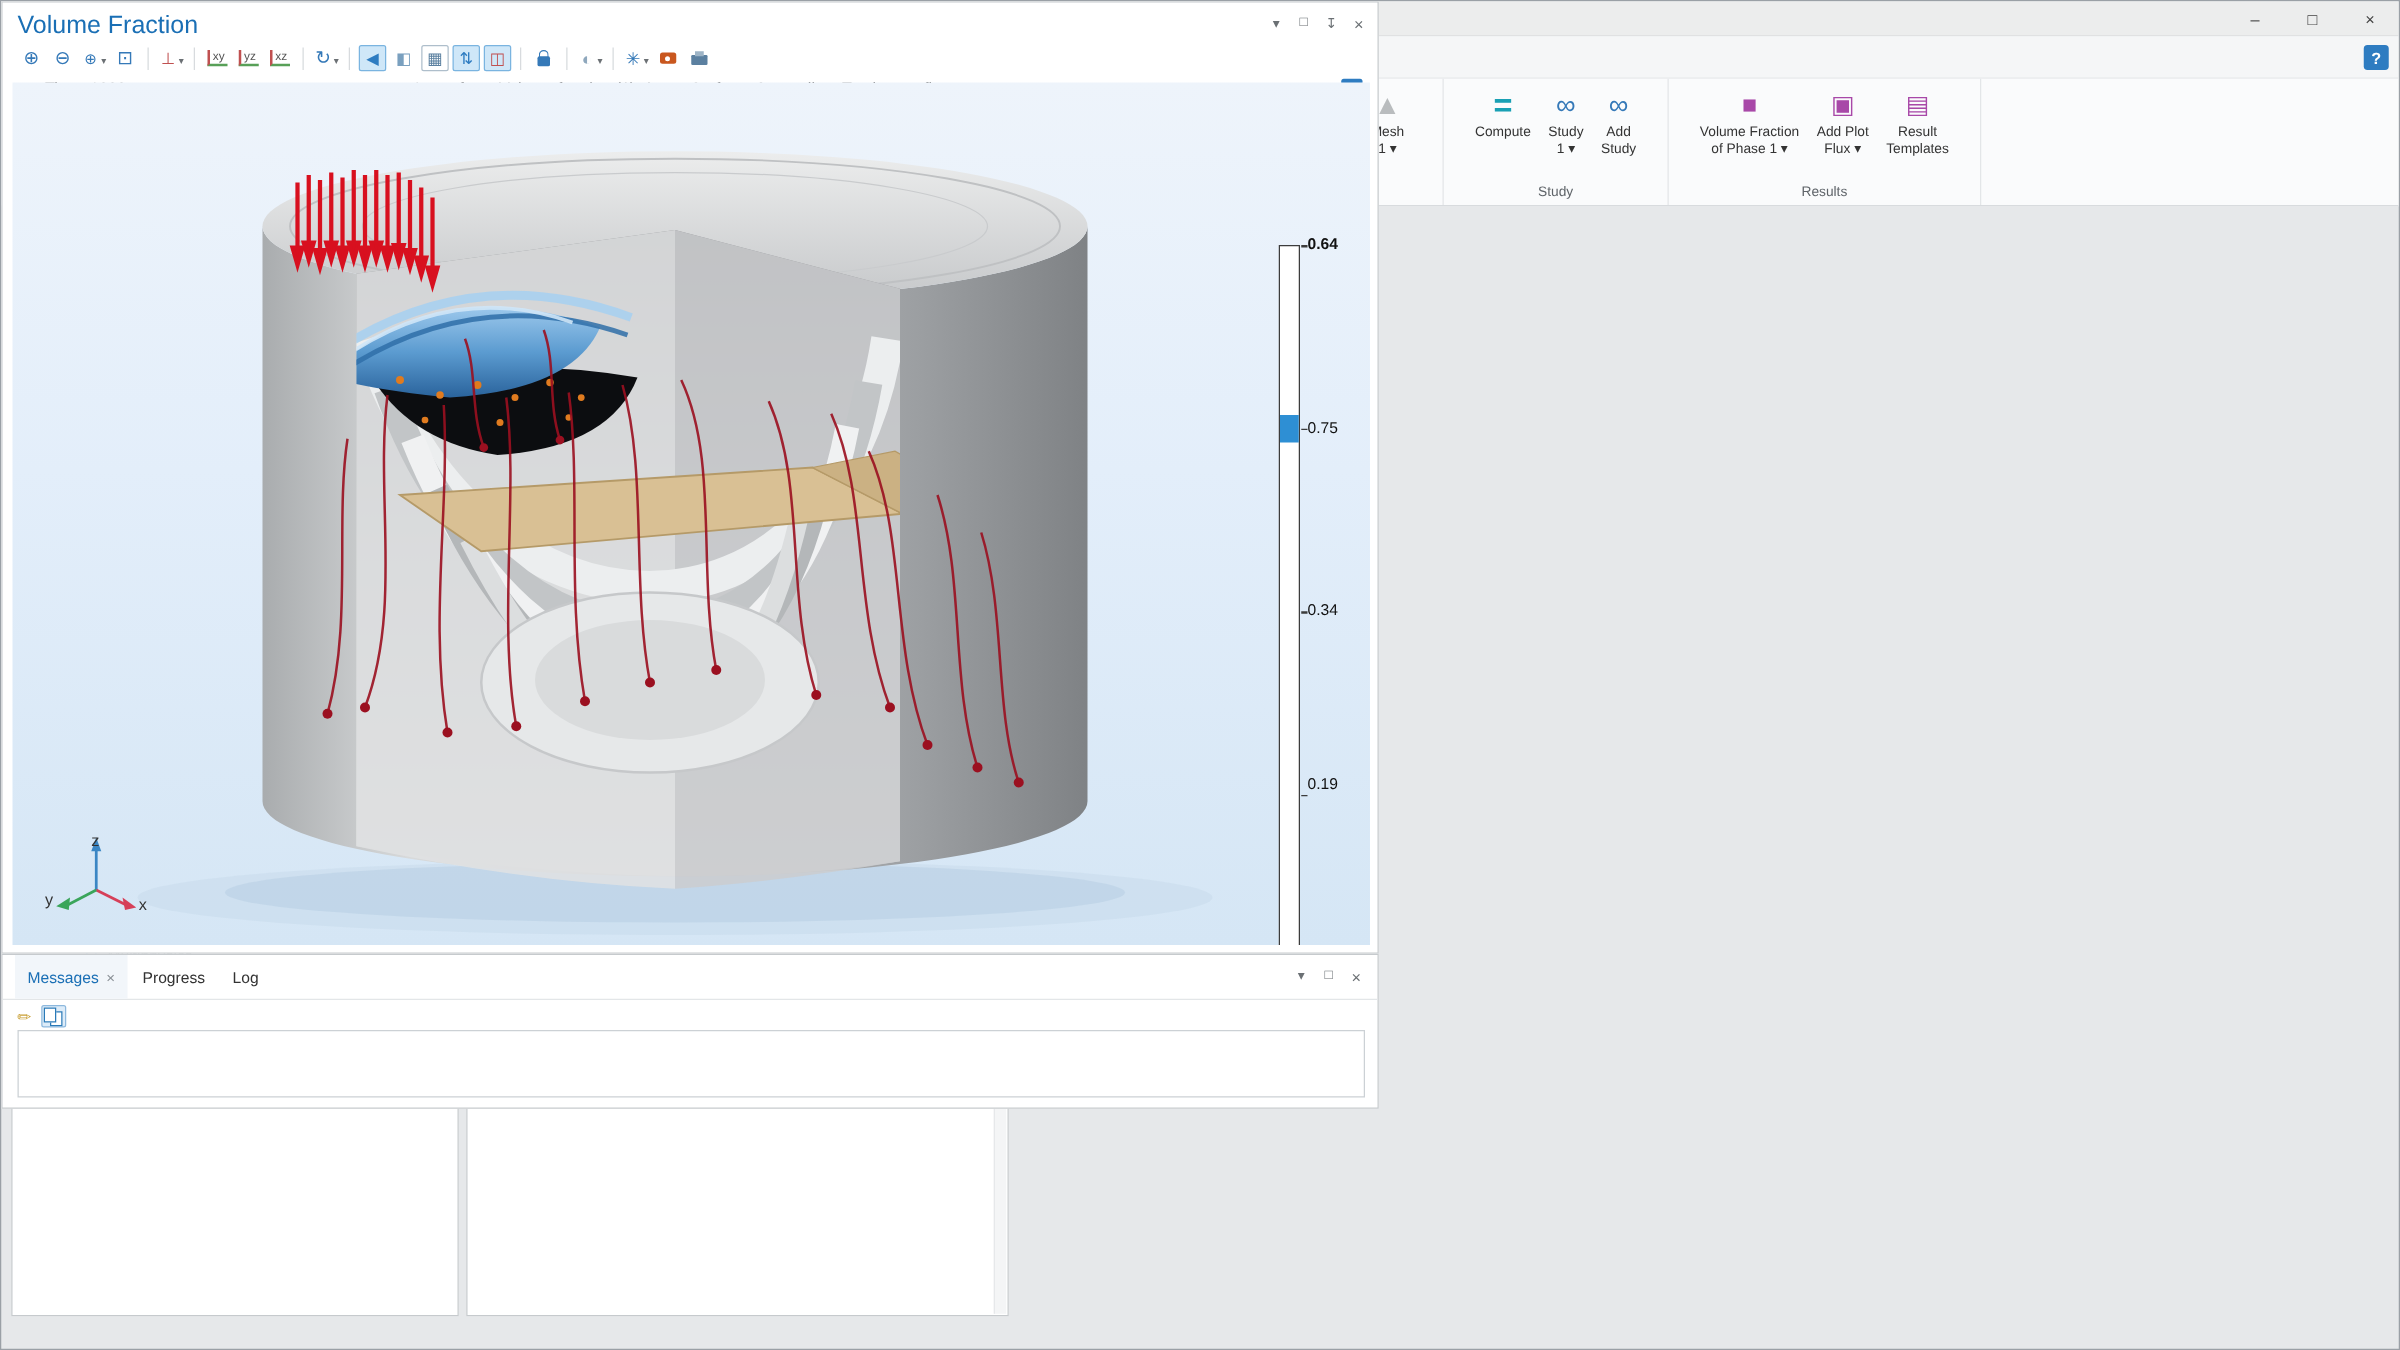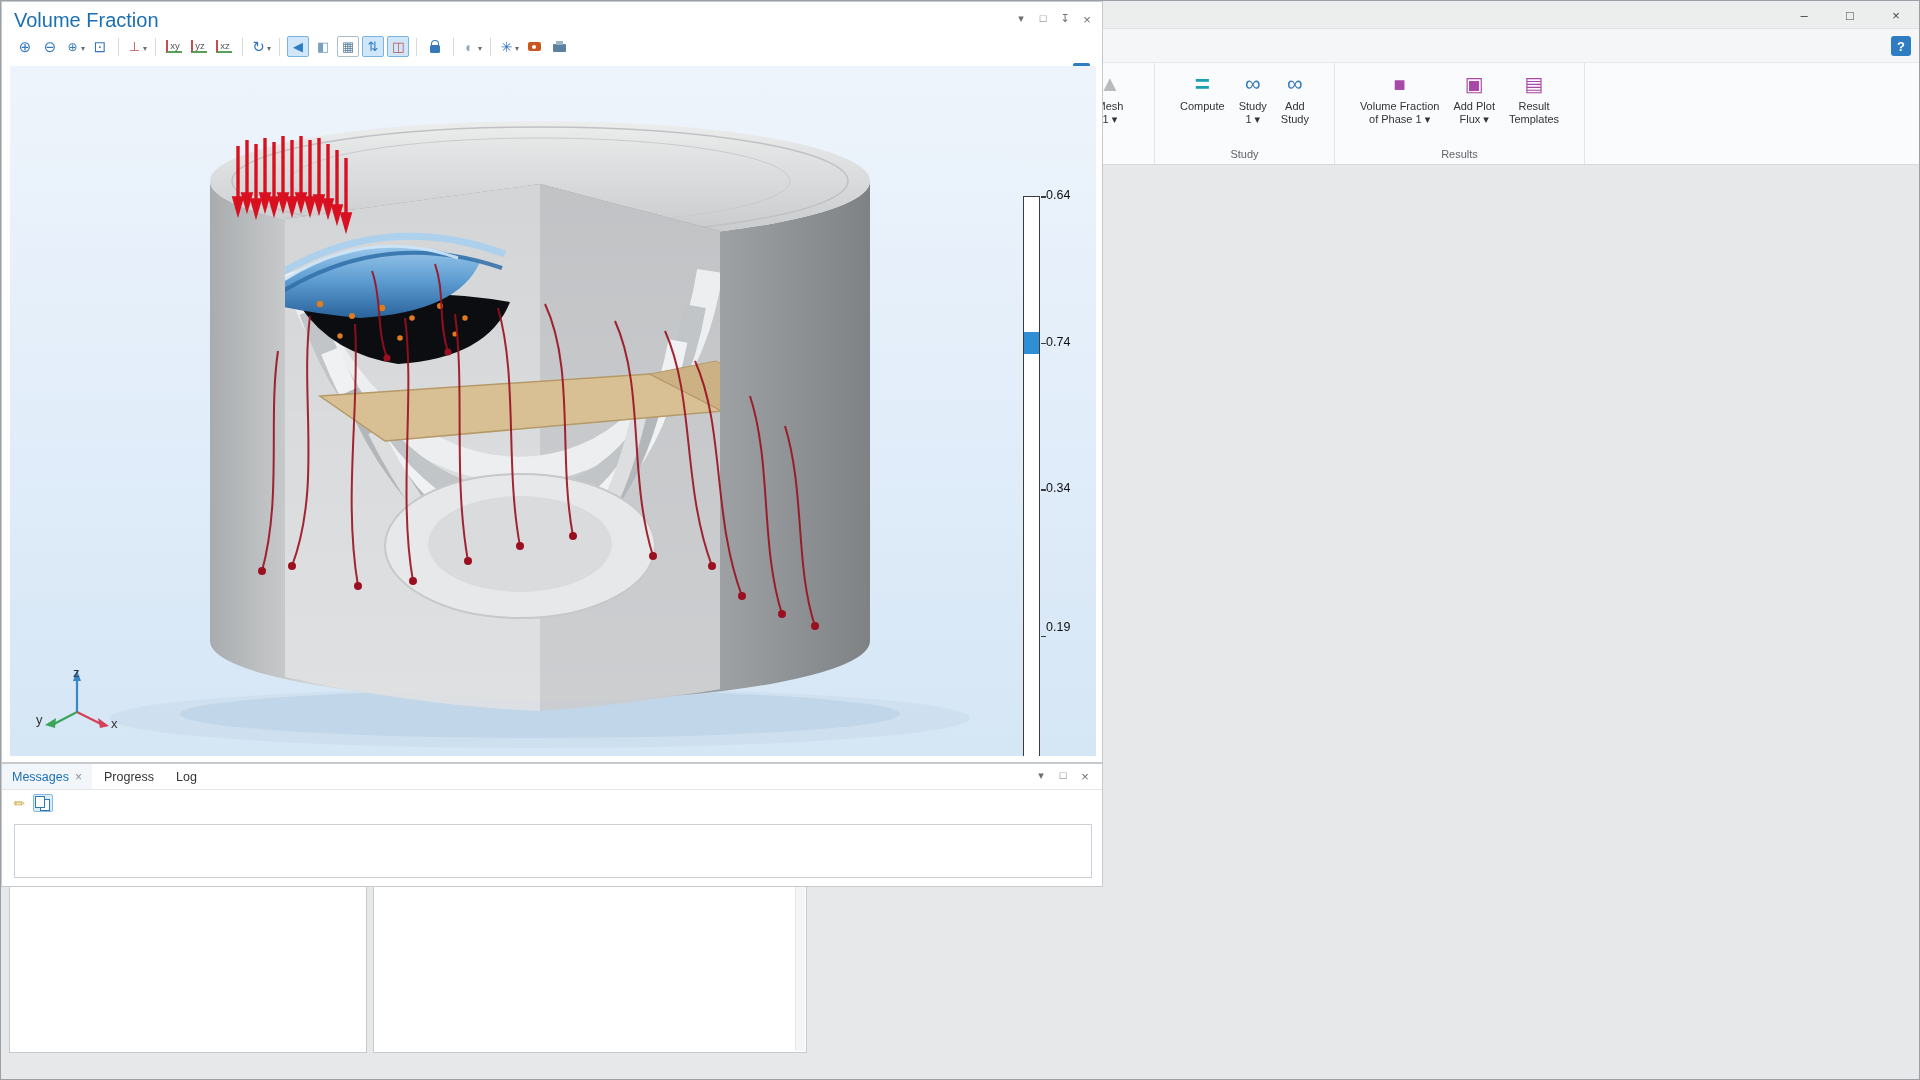--- a/index.html
+++ b/index.html
@@ -169,21 +169,21 @@
   .blue-mini{position:absolute;right:12px;top:2px;width:17px;height:15px;background:#2e7cc1;border-radius:2px}
   .blue-mini::before{content:"";position:absolute;left:3px;top:4px;width:11px;height:2px;background:#fff;box-shadow:0 4px 0 #cfe3f4}
   .scene{position:absolute;left:8px;top:64px;width:1086px;height:690px;background:linear-gradient(180deg,#eef4fb 0%,#e3eefa 45%,#d5e6f5 100%);overflow:hidden}
   .legend-bar{position:absolute;right:56px;top:130px;width:17px;height:586px;background:#fff;border:1px solid #3c3c3c}
   .legend-marker{position:absolute;right:57px;width:15px;height:22px;background:#2e8fd4}
   .ltick{position:absolute;right:50px;width:5px;height:1.5px;background:#3c3c3c}
   .llab{position:absolute;right:10px;width:40px;font-size:12.5px;color:#111;text-align:left}
   .triad{position:absolute;left:24px;bottom:24px}
 
   
-  .mtabs{display:flex;align-items:center;height:26px;border-bottom:1px solid #e3e6e8;gap:2px}
+  .mtabs{display:flex;align-items:center;height:36px;border-bottom:1px solid #e3e6e8;padding-left:10px;gap:2px}
   .mtabb{display:flex;align-items:center;gap:6px;padding:0 10px;height:100%;font-size:12.5px;color:#333}
   .mtabb.act{color:#1a6fb5;background:#f2f6fa}
   .tclose::before{content:"×";color:#8a9096;font-size:12px}
   .mtabicons{margin-left:auto;display:flex;gap:8px;padding-right:10px}
   .msgtb{display:flex;align-items:center;gap:6px;padding:4px 0 2px 10px}
   .msgclear::before{content:"✎";color:#caa23a;font-size:13px;transform:rotate(-45deg);display:inline-block}
   .msgcopy{border:1px solid #8db8dd;background:#ddecf9;border-radius:2px;width:20px;height:18px}
   .msgbody{position:absolute;left:12px;right:10px;top:60px;bottom:8px;background:#fff;border:1px solid #ccd1d5}
 
   
@@ -1071,23 +1071,23 @@
           <line x1="43" y1="46" x2="20" y2="58" stroke="#3aa55a" stroke-width="2.2"></line>
           <polygon points="22,52 21,62 11,59" fill="#3aa55a"></polygon>
           <text x="39" y="11" font-size="13" fill="#333">z</text>
           <text x="77" y="62" font-size="13" fill="#333">x</text>
           <text x="2" y="58" font-size="13" fill="#333">y</text>
         </svg>
 
         
         <div class="legend-bar"></div>
         <div id="legendmarks">
-            <span class="llab" style="top: 122px;">0.64</span>
+            <span class="llab" style="top: 122px; font-weight: bold;">0.64</span>
             <span class="ltick" style="top: 130px;"></span>
-            <span class="llab" style="top: 268.5px;">0.74</span>
+            <span class="llab" style="top: 268.5px;">0.75</span>
             <span class="ltick" style="top: 276.5px;"></span>
             <span class="llab" style="top: 415px;">0.34</span>
             <span class="ltick" style="top: 423px;"></span>
             <span class="llab" style="top: 554px;">0.19</span>
             <span class="ltick" style="top: 569.5px;"></span>
           </div>
       <span class="legend-marker" style="top: 265.5px; background: rgb(46, 143, 212);"></span></div>
     </div>
 
     <div class="messages">

